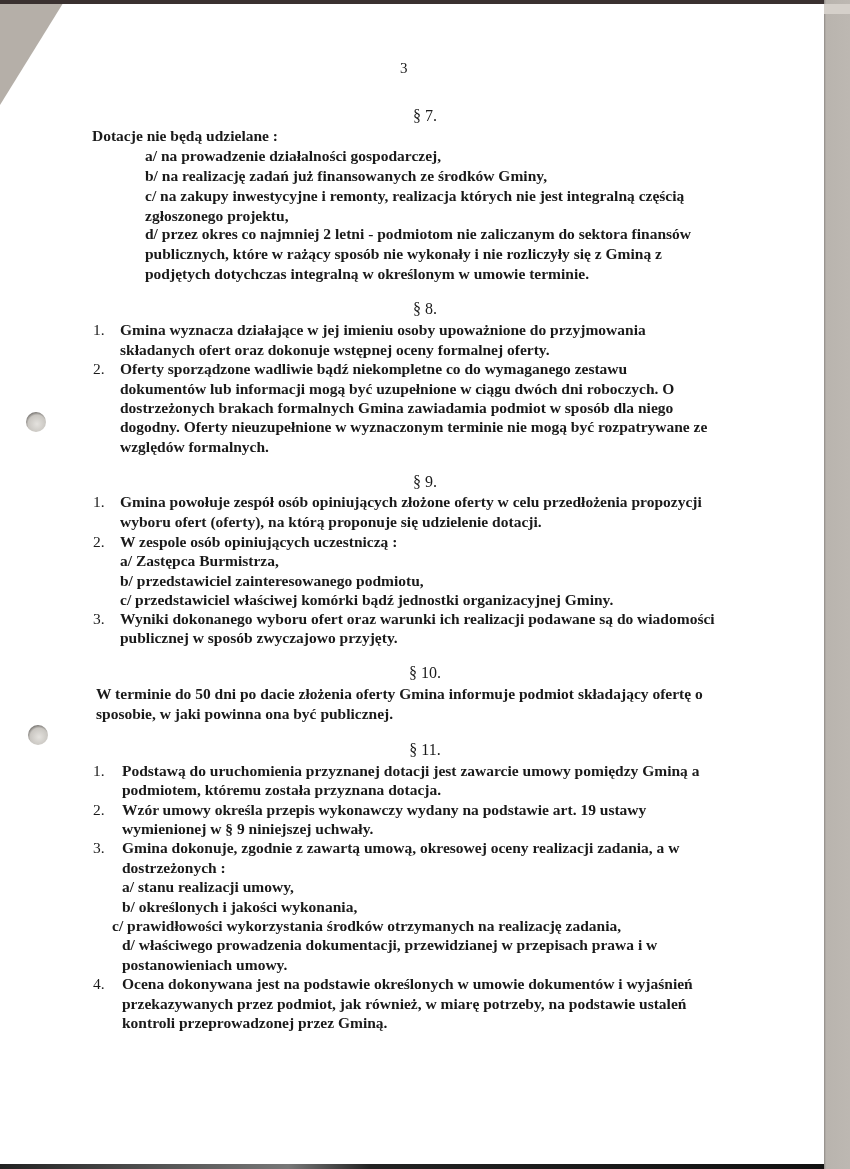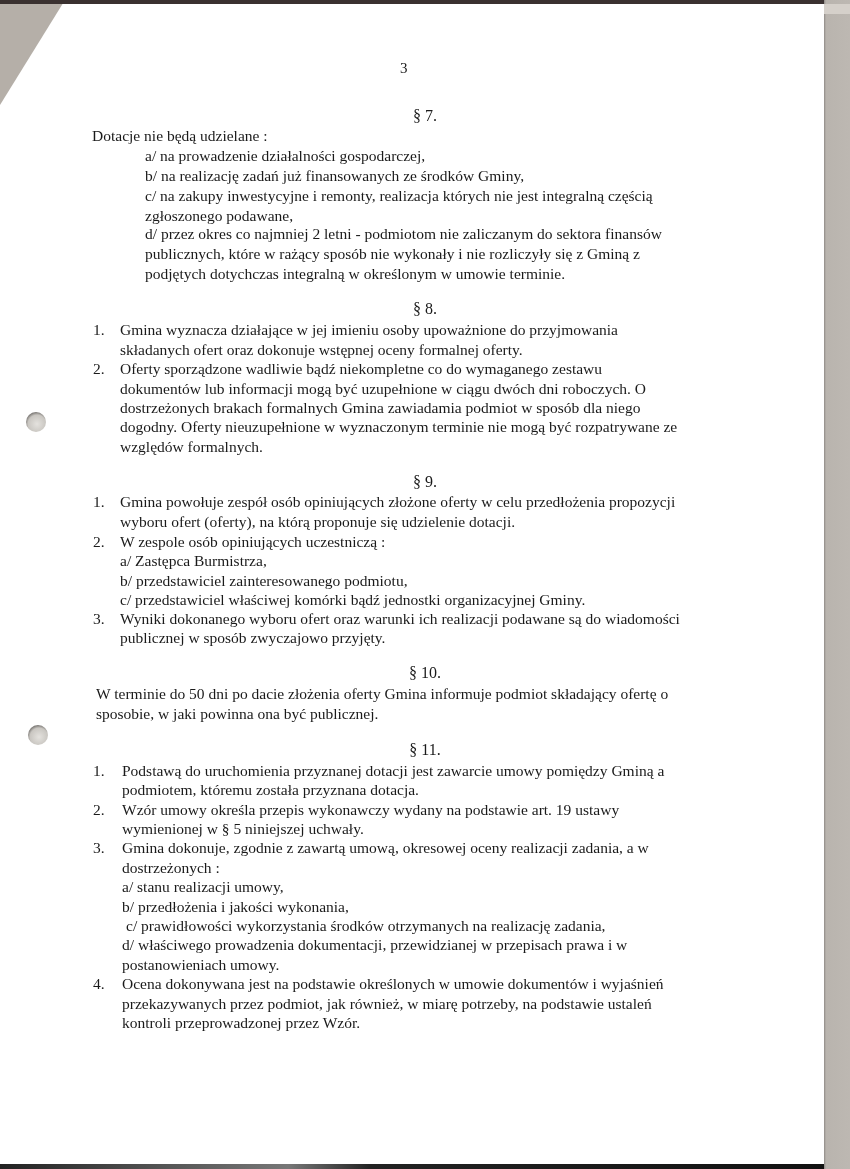--- a/index.html
+++ b/index.html
@@ -18,21 +18,21 @@
     .corner-fold-top { position: absolute; left: 0; top: 0; width: 65px; height: 4px; background: #3a3130; }
     .scan-bottom { position: absolute; left: 0; top: 1164px; width: 824px; height: 5px;
       background: linear-gradient(90deg,#222 0,#555 20%,#777 35%,#222 45%,#111 100%); }
     .hole { position: absolute; width: 20px; height: 20px; border-radius: 50%;
       background: radial-gradient(circle at 55% 60%, #e4e2de 0, #c9c6c1 55%, #5b5855 80%, #2a2826 100%); }
     .hole.h1 { left: 26px; top: 412px; }
     .hole.h2 { left: 28px; top: 725px; }
 
     .page-num { position: absolute; left: 400px; top: 60px; font-size: 15px; }
     .sec { position: absolute; left: 0; width: 850px; text-align: center; font-size: 16px; }
-    .line { position: absolute; font-size: 15.5px; white-space: nowrap; line-height: 20px; }
+    .line { position: absolute; font-size: 15.5px; white-space: nowrap; line-height: 20px; font-weight: bold; }
     .num { position: absolute; font-size: 15.5px; line-height: 20px; }
   </style>
 </head>
 <body>
 
 <div class="scan-top"></div>
 <div class="corner-fold"></div>
 <div class="corner-fold-top"></div>
 <div class="scan-right"></div>
 <div class="scan-right-top"></div>
@@ -40,21 +40,21 @@
 <div class="hole h1"></div>
 <div class="hole h2"></div>
 
 <div class="page-num">3</div>
 
 <div class="sec" style="top:107px">§ 7.</div>
 <div class="line" style="left:92px;top:126px">Dotacje nie będą udzielane :</div>
 <div class="line" style="left:145px;top:146px">a/ na prowadzenie działalności gospodarczej,</div>
 <div class="line" style="left:145px;top:166px">b/ na realizację zadań już finansowanych ze środków Gminy,</div>
 <div class="line" style="left:145px;top:186px">c/ na zakupy inwestycyjne i remonty, realizacja których nie jest integralną częścią</div>
-<div class="line" style="left:145px;top:206px">zgłoszonego podawane,</div>
+<div class="line" style="left:145px;top:206px">zgłoszonego projektu,</div>
 <div class="line" style="left:145px;top:224px">d/ przez okres co najmniej 2 letni - podmiotom nie zaliczanym do sektora finansów</div>
 <div class="line" style="left:145px;top:244px">publicznych, które w rażący sposób nie wykonały i nie rozliczyły się z Gminą z</div>
 <div class="line" style="left:145px;top:264px">podjętych dotychczas integralną w określonym w umowie terminie.</div>
 
 <div class="sec" style="top:300px">§ 8.</div>
 <div class="num" style="left:93px;top:320px">1.</div>
 <div class="line" style="left:120px;top:320px">Gmina wyznacza działające w jej imieniu osoby upoważnione do przyjmowania</div>
 <div class="line" style="left:120px;top:340px">składanych ofert oraz dokonuje wstępnej oceny formalnej oferty.</div>
 <div class="num" style="left:93px;top:359px">2.</div>
 <div class="line" style="left:120px;top:359px">Oferty sporządzone wadliwie bądź niekompletne co do wymaganego zestawu</div>
@@ -79,25 +79,25 @@
 <div class="sec" style="top:664px">§ 10.</div>
 <div class="line" style="left:96px;top:684px">W terminie do 50 dni po dacie złożenia oferty Gmina informuje podmiot składający ofertę o</div>
 <div class="line" style="left:96px;top:704px">sposobie, w jaki powinna ona być publicznej.</div>
 
 <div class="sec" style="top:741px">§ 11.</div>
 <div class="num" style="left:93px;top:761px">1.</div>
 <div class="line" style="left:122px;top:761px">Podstawą do uruchomienia przyznanej dotacji jest zawarcie umowy pomiędzy Gminą a</div>
 <div class="line" style="left:122px;top:780px">podmiotem, któremu została przyznana dotacja.</div>
 <div class="num" style="left:93px;top:800px">2.</div>
 <div class="line" style="left:122px;top:800px">Wzór umowy określa przepis wykonawczy wydany na podstawie art. 19 ustawy</div>
-<div class="line" style="left:122px;top:819px">wymienionej w § 5 niniejszej uchwały.</div>
+<div class="line" style="left:122px;top:819px">wymienionej w § 9 niniejszej uchwały.</div>
 <div class="num" style="left:93px;top:838px">3.</div>
 <div class="line" style="left:122px;top:838px">Gmina dokonuje, zgodnie z zawartą umową, okresowej oceny realizacji zadania, a w</div>
 <div class="line" style="left:122px;top:858px">dostrzeżonych :</div>
 <div class="line" style="left:122px;top:877px">a/ stanu realizacji umowy,</div>
-<div class="line" style="left:122px;top:897px">b/ przedłożenia i jakości wykonania,</div>
-<div class="line" style="left:126px;top:916px">c/ prawidłowości wykorzystania środków otrzymanych na realizację zadania,</div>
+<div class="line" style="left:122px;top:897px">b/ określonych i jakości wykonania,</div>
+<div class="line" style="left:112px;top:916px">c/ prawidłowości wykorzystania środków otrzymanych na realizację zadania,</div>
 <div class="line" style="left:122px;top:935px">d/ właściwego prowadzenia dokumentacji, przewidzianej w przepisach prawa i w</div>
 <div class="line" style="left:122px;top:955px">postanowieniach umowy.</div>
 <div class="num" style="left:93px;top:974px">4.</div>
 <div class="line" style="left:122px;top:974px">Ocena dokonywana jest na podstawie określonych w umowie dokumentów i wyjaśnień</div>
 <div class="line" style="left:122px;top:994px">przekazywanych przez podmiot, jak również, w miarę potrzeby, na podstawie ustaleń</div>
-<div class="line" style="left:122px;top:1013px">kontroli przeprowadzonej przez Wzór.</div>
+<div class="line" style="left:122px;top:1013px">kontroli przeprowadzonej przez Gminą.</div>
 
 </body></html>

